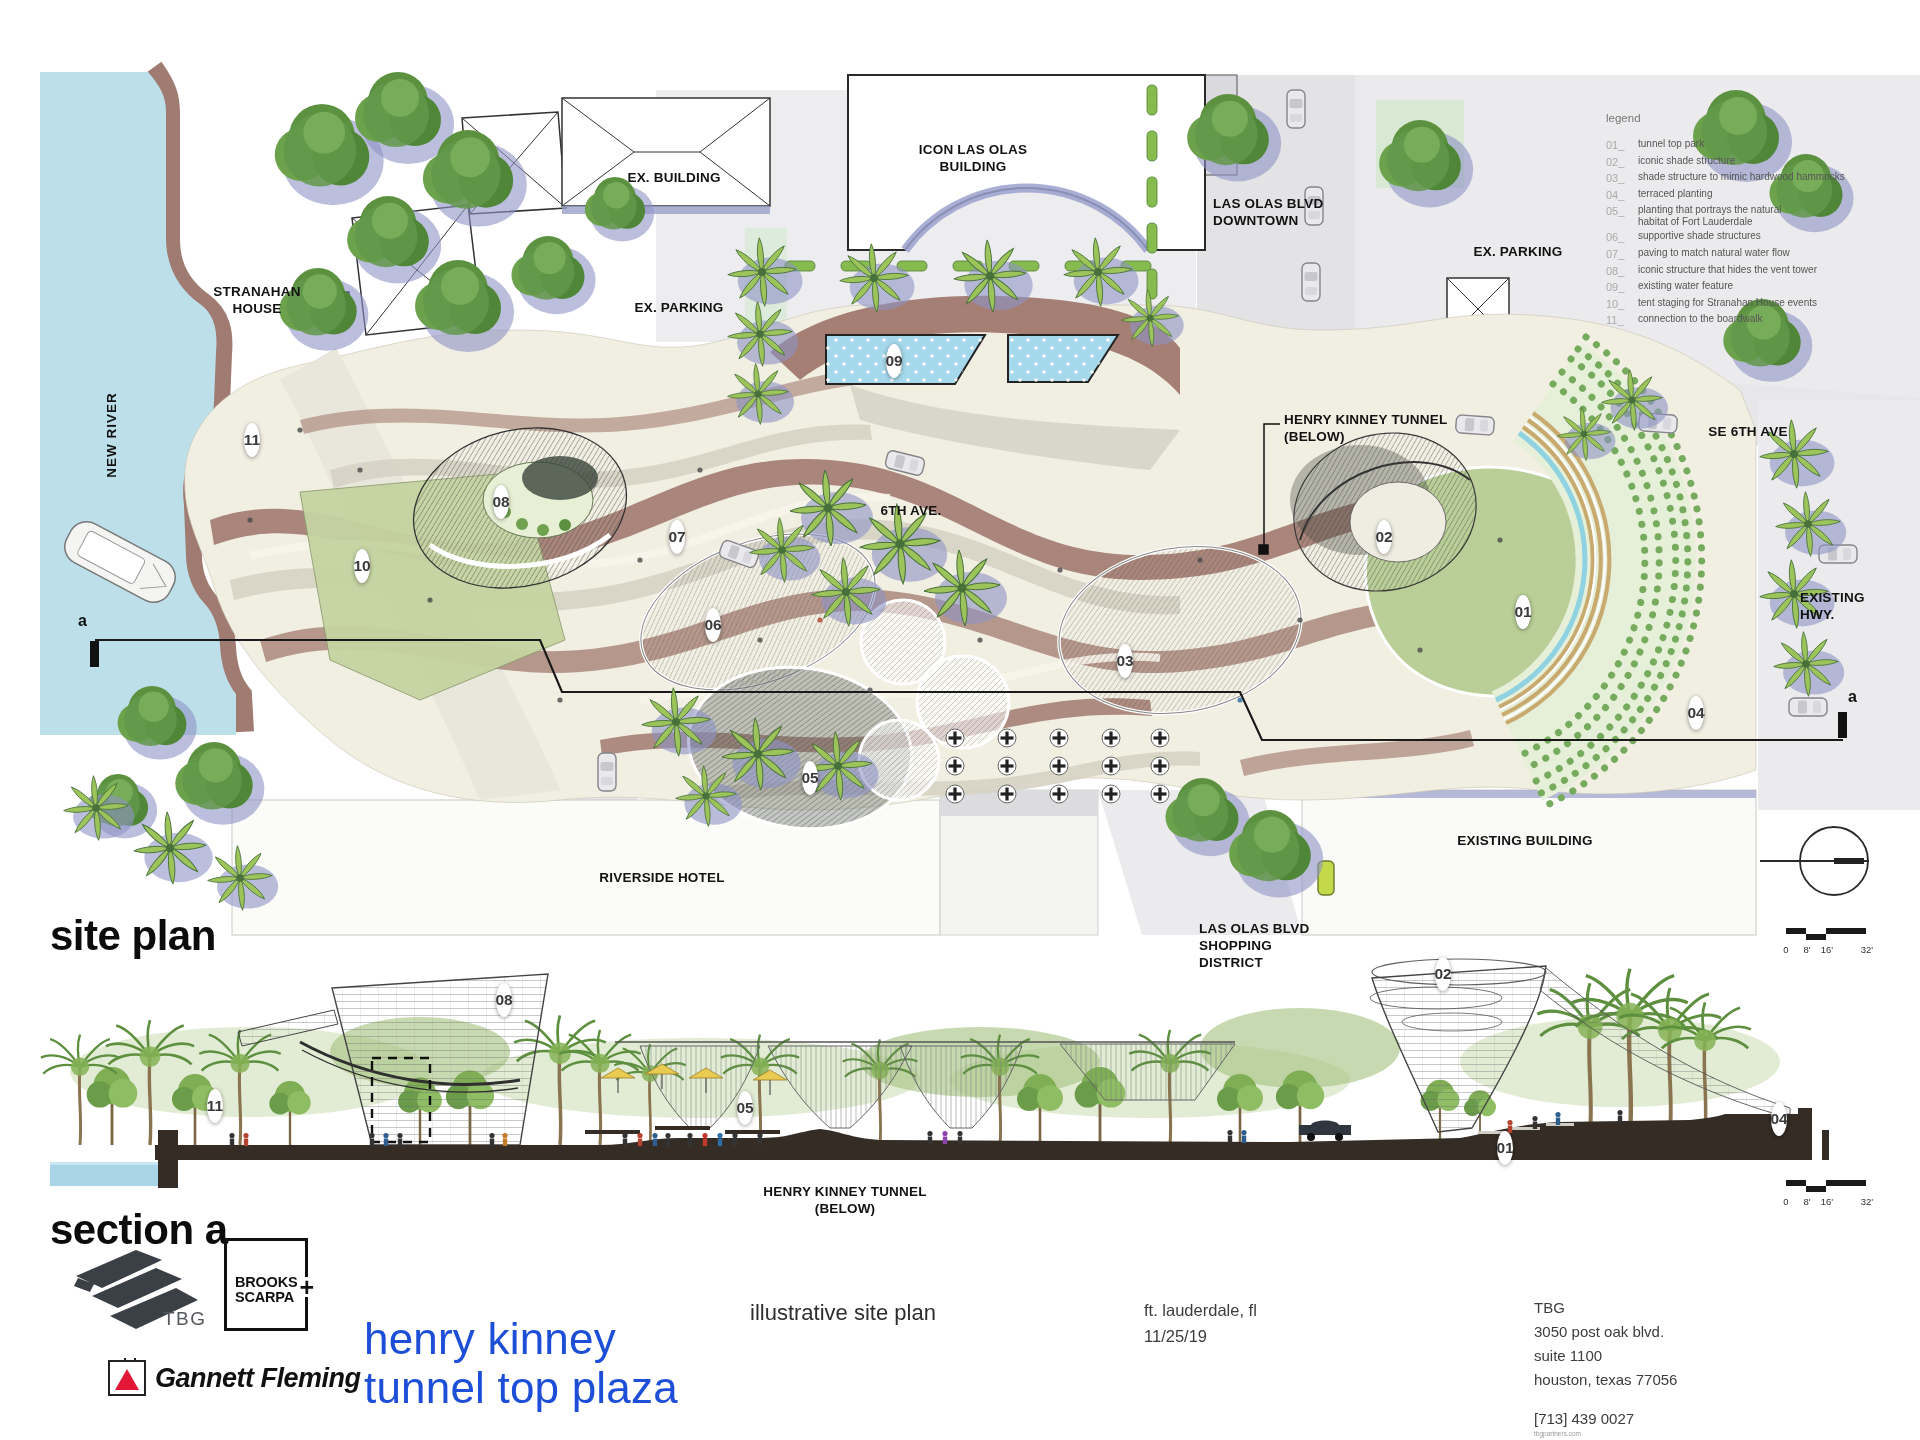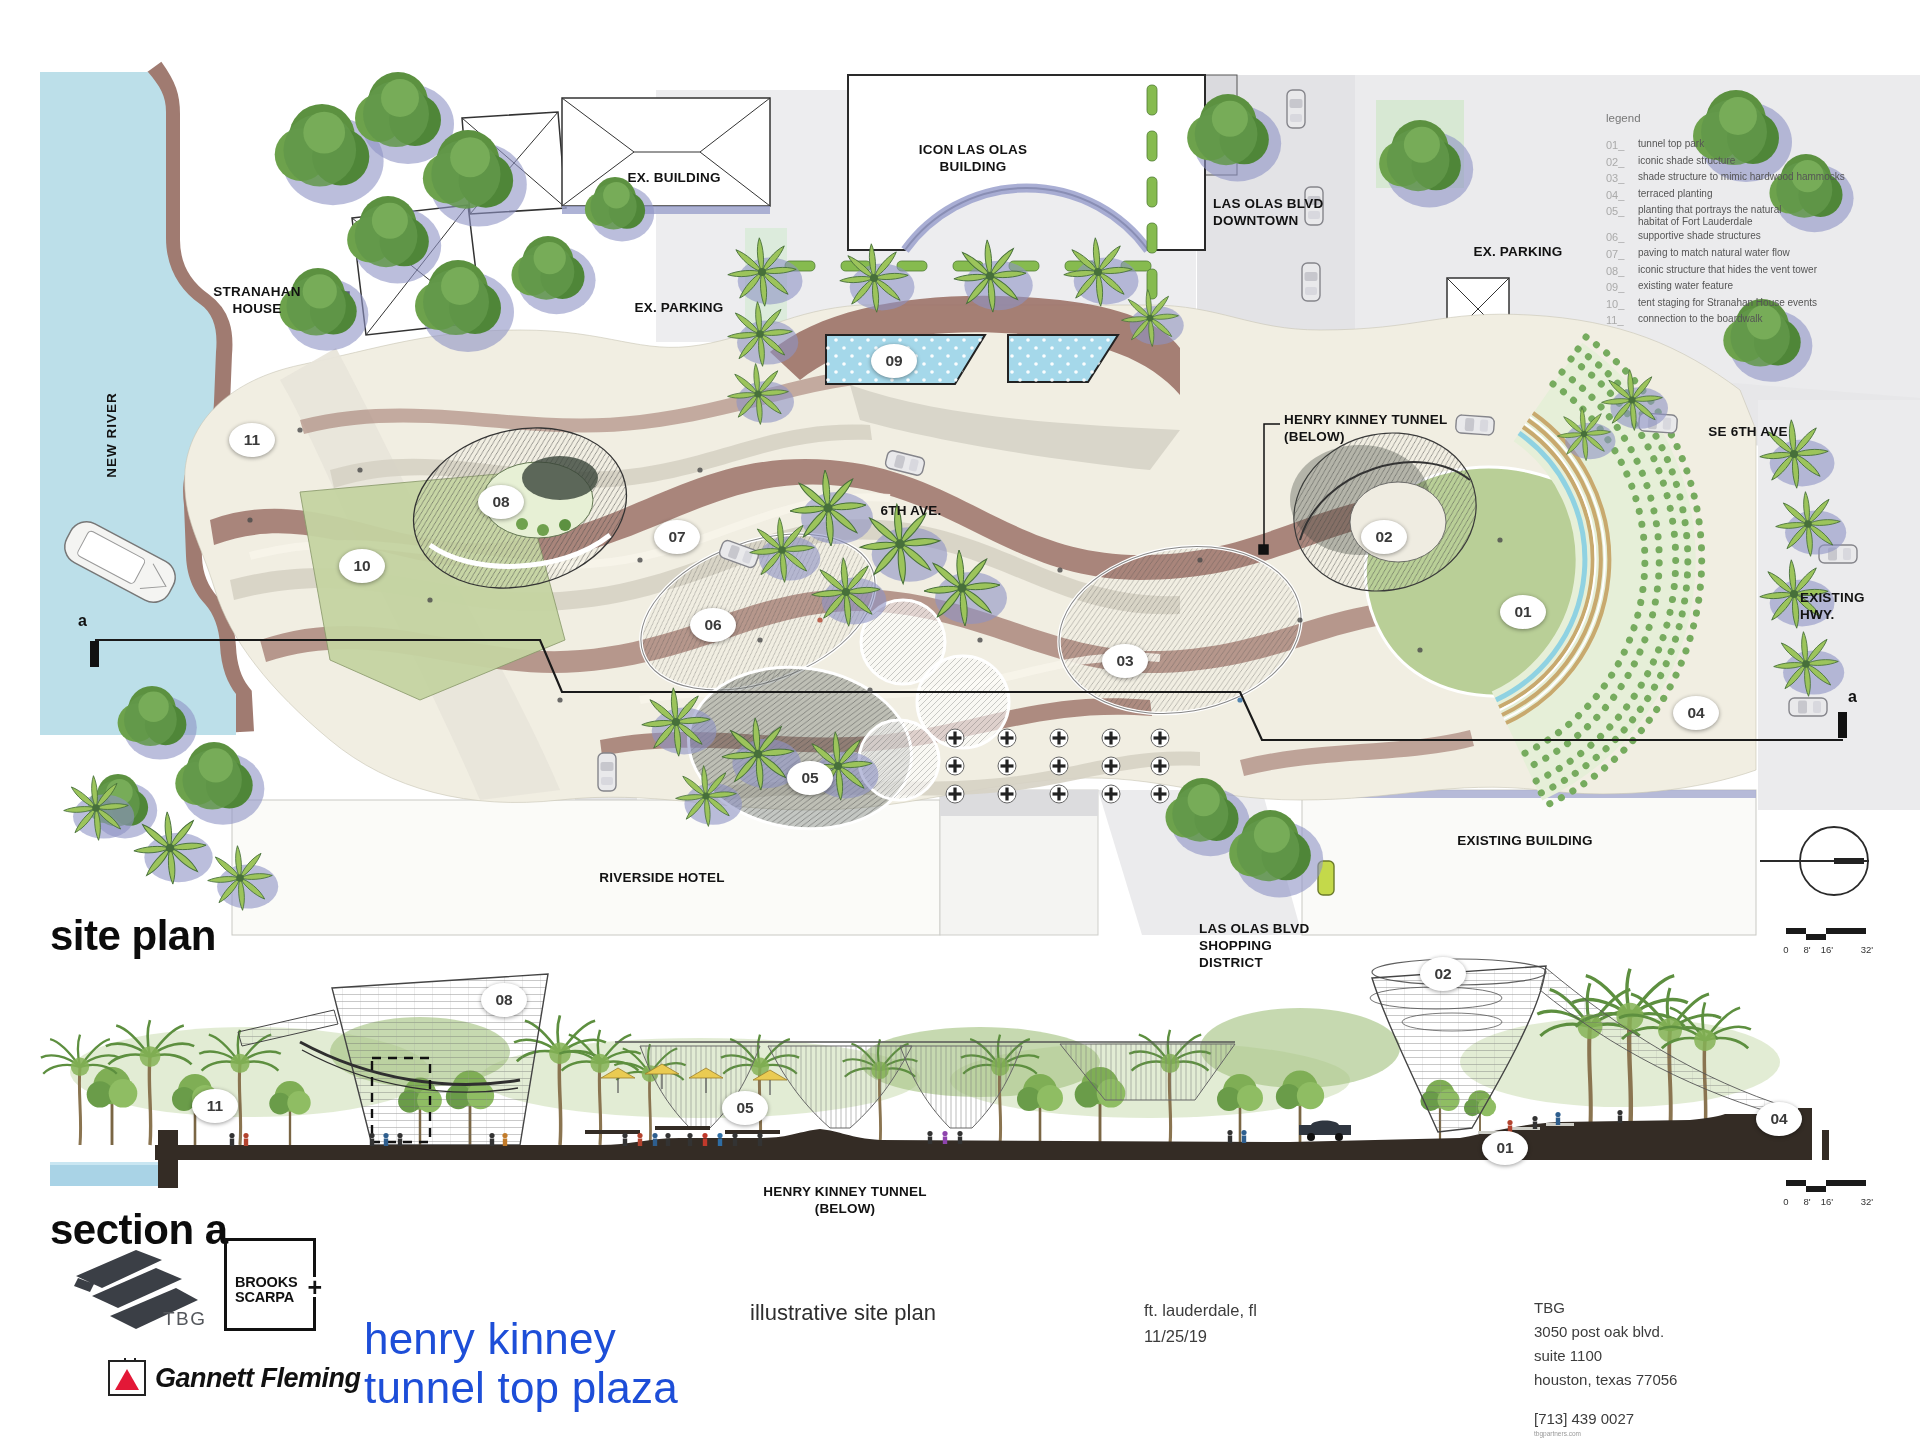--- a/index.html
+++ b/index.html
@@ -5,41 +5,41 @@
   html,body{margin:0;padding:0;background:#ffffff;}
   #sheet{position:relative;width:1920px;height:1440px;background:#fff;overflow:hidden;
          font-family:"Liberation Sans",sans-serif;}
   svg{position:absolute;left:0;display:block;}
   
   .plan-label{position:absolute;font-weight:bold;font-size:13.5px;line-height:1.25;
       color:#121212;letter-spacing:.2px;white-space:nowrap;z-index:30;}
   .plan-label.c{transform:translateX(-50%);text-align:center;}
   .plan-label.rot{transform:translate(-50%,-50%) rotate(-90deg);text-align:center;letter-spacing:1px;}
   
-  .marker{position:absolute;width:46px;height:34px;border-radius:50%;background:#fff;
+  .marker{position:absolute;width:16px;height:34px;border-radius:50%;background:#fff;
       box-shadow:0 1px 4px rgba(0,0,0,.4);display:flex;align-items:center;justify-content:center;
       font-size:15.5px;font-weight:bold;color:#3a3a3a;transform:translate(-50%,-50%);z-index:32;}
   
   #legend{position:absolute;left:1606px;top:112px;width:300px;z-index:30;}
   #legend .lg-title{font-size:11.5px;color:#777;margin-bottom:14px;}
   .lg-row{display:grid;grid-template-columns:32px 1fr;font-size:10px;color:#555;
       line-height:1.18;margin-bottom:2.6px;}
   .lg-row .num{color:#aaa;font-size:11px;padding-top:1px;}
   
   .draw-title{position:absolute;font-size:42px;font-weight:bold;color:#0c0c0c;
       letter-spacing:-.5px;z-index:30;}
   
   .cutlbl{position:absolute;font-size:16px;font-weight:bold;color:#111;z-index:31;}
   
   .ticks{position:absolute;width:90px;height:12px;z-index:30;}
   .ticks span{position:absolute;transform:translateX(-50%);font-size:9.5px;color:#333;}
   
   .ft{position:absolute;color:#3c3c3c;z-index:30;}
   #tbg-word{left:163px;top:1308px;font-size:19px;letter-spacing:1.5px;color:#54575c;}
-  #brooks-box{left:224px;top:1238px;width:92px;height:93px;border:3.5px solid #111;box-sizing:border-box;}
+  #brooks-box{left:224px;top:1238px;width:84px;height:93px;border:3.5px solid #111;box-sizing:border-box;}
   #brooks-box .bl{position:absolute;left:8px;top:34px;font-weight:bold;font-size:14.5px;line-height:1.05;color:#111;letter-spacing:-.2px;}
   #brooks-box .plus{position:absolute;right:-9px;top:36px;font-size:25px;font-weight:bold;color:#111;background:#fff;line-height:.8;}
   #gf{left:67px;top:1360px;display:flex;align-items:center;padding-left:41px;}
   #gf-box{width:38px;height:36px;border:2px solid #222;box-sizing:border-box;position:relative;background:#fff;}
   #gf-tri{position:absolute;left:5px;bottom:4px;width:0;height:0;border-left:12px solid transparent;
       border-right:12px solid transparent;border-bottom:21px solid #E31837;}
   #gf-ant{position:absolute;left:14px;top:-4px;width:8px;height:4px;border-left:2px solid #222;border-right:2px solid #222;}
   #gf-name{font-size:27px;font-weight:bold;font-style:italic;color:#111;margin-left:9px;letter-spacing:-.5px;}
   #proj-title{left:364px;top:1314px;font-size:44px;line-height:1.12;color:#1d4ed8;letter-spacing:.2px;}
   #draw-name{left:750px;top:1300px;font-size:22px;color:#2e2e2e;}

